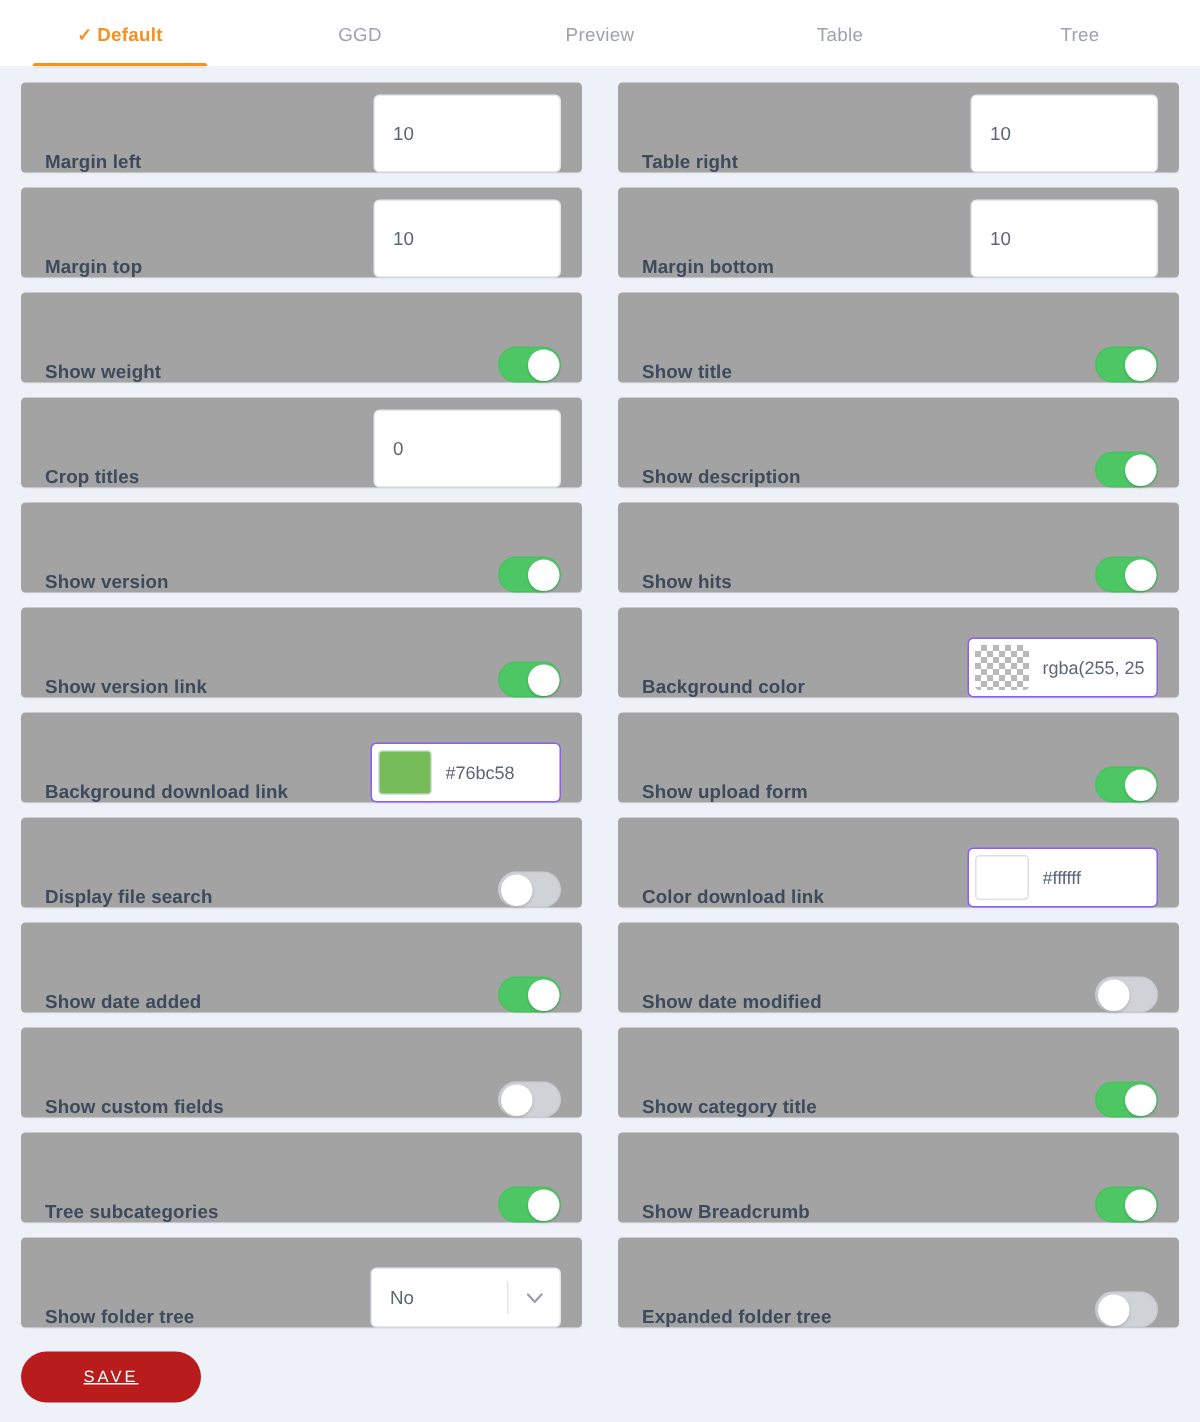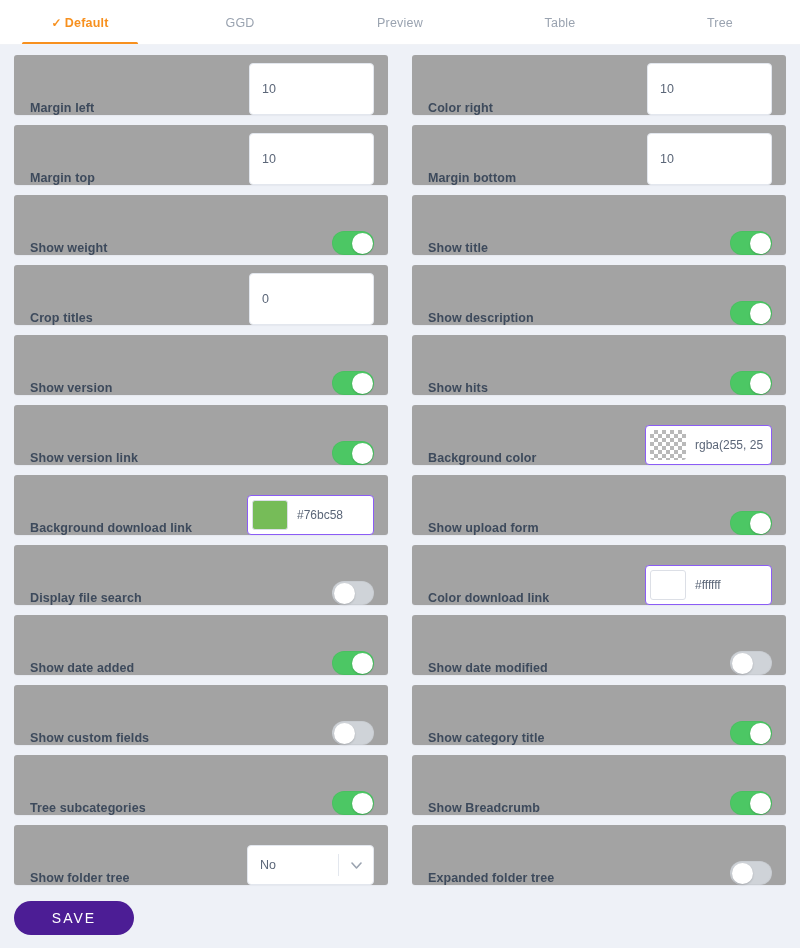--- a/index.html
+++ b/index.html
@@ -180,30 +180,31 @@
     width: 34px;
     display: flex;
     align-items: center;
     justify-content: center;
     color: #9aa3b0;
   }
 
   
   .save-wrap { padding: 16px 14px 0 14px; }
   .save-btn {
-    background: #4c1d95;
+    background: #b91c1c;
     color: #ffffff;
     border: none;
     border-radius: 22px;
     height: 34px;
     width: 120px;
     font-family: "Liberation Sans", sans-serif;
-    font-size: 14px;
+    font-size: 11px;
     letter-spacing: 2px;
     cursor: pointer;
+    text-decoration: underline;
   }
 </style>
 </head>
 <body>
 
 <div class="tabbar">
   <div class="tab active">
       <span class="tab-check">✓</span>
       <span>Default</span>
     </div>
@@ -223,21 +224,21 @@
 </div>
 
 <div class="grid">
     <div class="card">
       <div class="card-label">Margin left</div>
       <div class="control">
         <input type="text" class="text-input" value="10" style="">
       </div>
     </div>
     <div class="card">
-      <div class="card-label">Color right</div>
+      <div class="card-label">Table right</div>
       <div class="control">
         <input type="text" class="text-input" value="10" style="">
       </div>
     </div>
     <div class="card">
       <div class="card-label">Margin top</div>
       <div class="control">
         <input type="text" class="text-input" value="10" style="">
       </div>
     </div>

